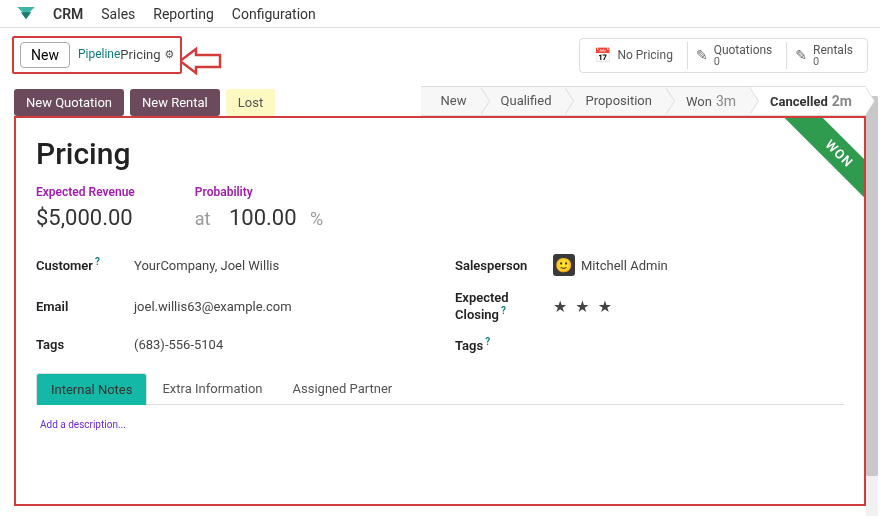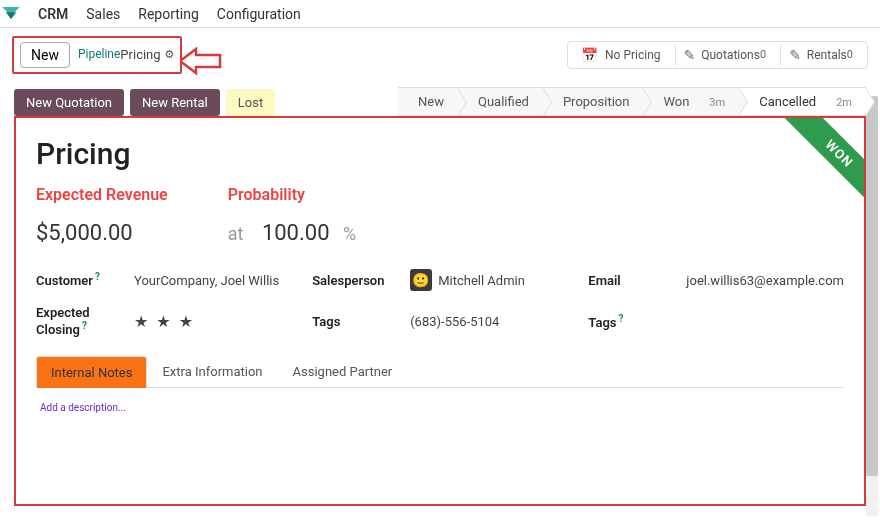--- a/index.html
+++ b/index.html
@@ -1,64 +1,64 @@
 <!DOCTYPE html>
 <html><head>
 <meta charset="utf-8">
 <style>
 *{box-sizing:border-box;margin:0;padding:0;font-family:-apple-system,BlinkMacSystemFont,"Segoe UI",Roboto,sans-serif}
 body{background:#fff;width:880px;height:528px;position:relative;overflow:hidden}
-.topbar{height:28px;border-bottom:1px solid #ddd;display:flex;align-items:center;padding:0 2px;gap:18px;font-size:14px;color:#333}
+.topbar{height:28px;border-bottom:1px solid #ddd;display:flex;align-items:center;padding:0 17px;gap:18px;font-size:14px;color:#333}
 .topbar .logo{width:18px;height:14px;display:inline-block}
 .topbar .brand{font-weight:600}
 .topbar a{color:#333;cursor:pointer}
 .header{display:flex;align-items:center;justify-content:space-between;padding:8px 12px}
 .header-left{display:flex;align-items:center;gap:8px;border:2px solid #d43c3c;padding:4px 6px;border-radius:2px;position:relative}
 .new-btn{border:1px solid #aaa;border-radius:4px;padding:4px 10px;font-size:14px;background:#fff;cursor:pointer}
 .bc{display:flex;flex-direction:row;line-height:1.1}
 .bc .pipe{color:#0f7a7a;font-size:12px;cursor:pointer}
 .bc .pricing{color:#444;font-size:13px;display:flex;align-items:center;gap:4px}
 .gear{font-size:11px;color:#555}
 .arrow{position:absolute;left:180px;top:46px}
 .header-right{display:flex;align-items:center;gap:6px;border:1px solid #ddd;border-radius:4px;padding:3px 6px}
 .stat{display:flex;align-items:center;gap:6px;padding:2px 8px;border-left:1px solid #ddd;font-size:12px;color:#555}
 .stat:first-child{border-left:none}
 .stat .ic{font-size:14px;color:#666}
-.stat .col{display:flex;line-height:1}
+.stat .col{display:flex;flex-direction:column;line-height:1}
 .stat .col .n{font-size:11px;color:#666}
 .bar{display:flex;align-items:flex-end;justify-content:space-between;padding:0 14px;height:34px}
 .bar-left{display:flex;gap:6px}
 .pbtn{background:#6b4a5b;color:#fff;border:none;padding:6px 12px;font-size:13px;border-radius:3px;cursor:pointer}
 .lbtn{background:#fef9c3;color:#555;border:none;padding:6px 12px;font-size:13px;border-radius:3px;cursor:pointer}
 .stages{display:flex;font-size:13px}
 .stage{position:relative;padding:6px 14px 6px 20px;background:#f7f7f7;color:#555;cursor:pointer;border-top:1px solid #ddd;border-bottom:1px solid #ddd}
 .stage:after{content:"";position:absolute;right:-8px;top:0;width:0;height:0;border-top:14px solid transparent;border-bottom:14px solid transparent;border-left:9px solid #f7f7f7;z-index:2}
 .stage:before{content:"";position:absolute;right:-9px;top:0;width:0;height:0;border-top:14px solid transparent;border-bottom:14px solid transparent;border-left:9px solid #ddd;z-index:1}
-.stage .t{font-size:11px;color:#888;margin-left:20px}
-.stage.active{background:#fff;color:#333;font-weight:400}
+.stage .t{font-size:14px;color:#888;margin-left:4px}
+.stage.active{background:#fff;color:#333;font-weight:700}
 .stage.active:after{border-left-color:#fff}
 .main{border:2px solid #d43c3c;margin:0 14px 8px;padding:18px 20px;position:relative;height:390px;overflow:hidden}
 .ribbon{position:absolute;top:22px;right:-42px;background:#2e9b4f;color:#fff;padding:6px 50px;transform:rotate(45deg);font-weight:600;font-size:13px;letter-spacing:1px}
 h1{font-size:30px;font-weight:500;color:#222;margin-bottom:14px}
 .row1{display:flex;gap:60px;align-items:flex-end;margin-bottom:24px}
 .field-col{display:flex;flex-direction:column}
-.lbl{font-size:16px;font-weight:600;color:#ef4444;margin-bottom:16px}
+.lbl{font-size:12px;font-weight:600;color:#a21caf;margin-bottom:6px}
 .val{font-size:22px;color:#333}
 .at{color:#999;font-size:18px;margin-right:13px}
 .pct{color:#999;font-size:18px;margin-left:8px}
-.grid{display:grid;grid-template-columns:1fr 1fr 1fr;row-gap:14px;column-gap:30px;margin-bottom:18px}
+.grid{display:grid;grid-template-columns:1fr 1fr;row-gap:14px;column-gap:30px;margin-bottom:18px}
 .cell{display:flex;align-items:center;gap:18px;font-size:13px}
 .cell .k{width:80px;font-weight:600;color:#222}
 .cell .k sup{color:#0f7a7a;font-size:10px;margin-left:2px}
 .cell .v{color:#444}
 .avatar{width:22px;height:22px;border-radius:3px;background:#3a3a3a;display:inline-flex;align-items:center;justify-content:center;font-size:14px;margin-right:6px}
 .stars{color:#f5b82e;font-size:16px;letter-spacing:2px}
 .tabs{display:flex;border-bottom:1px solid #ddd;margin-top:8px}
 .tab{padding:8px 14px;font-size:13px;color:#555;cursor:pointer;border:1px solid transparent;border-bottom:none}
-.tab.active{border-color:#ddd;background:#f97316;color:#333;border-radius:3px 3px 0 0;position:relative;top:1px}
+.tab.active{border-color:#ddd;background:#14b8a6;color:#333;border-radius:3px 3px 0 0;position:relative;top:1px}
 .desc{padding:14px 4px;color:#6d28d9;font-size:10px}
 .scrollbar{position:absolute;right:2px;top:96px;width:12px;height:420px;background:#f1f1f1}
 .scrollthumb{width:12px;height:380px;background:#c8c8c8;border-radius:2px}
 </style>
 </head>
 <body>
 
 <div class="topbar">
   <span class="logo">
     <svg viewBox="0 0 20 16" width="18" height="14">

